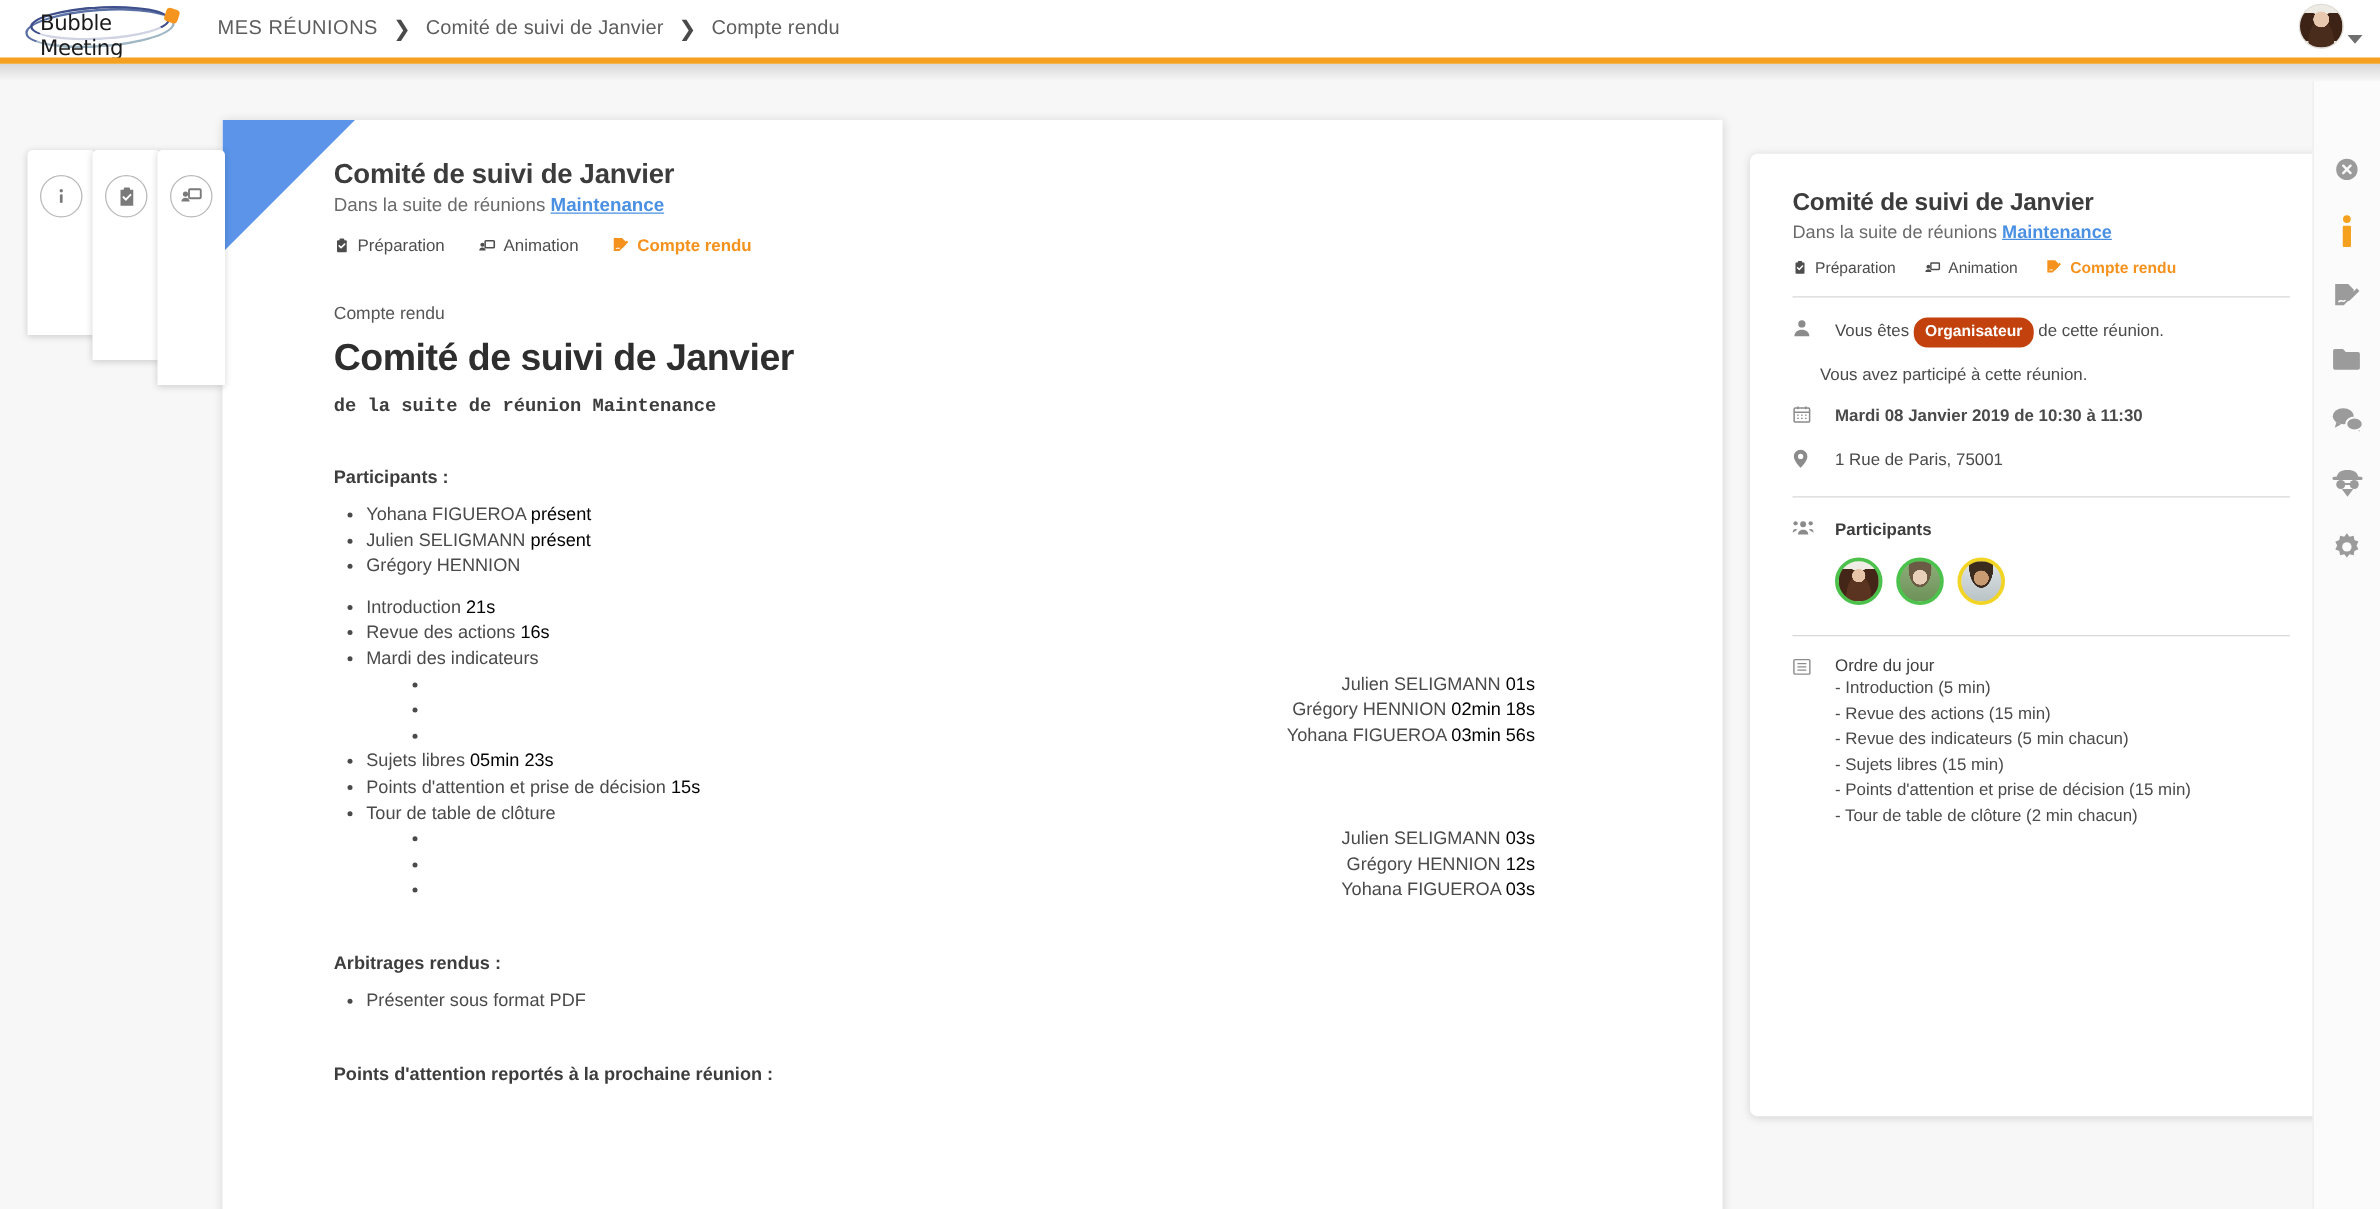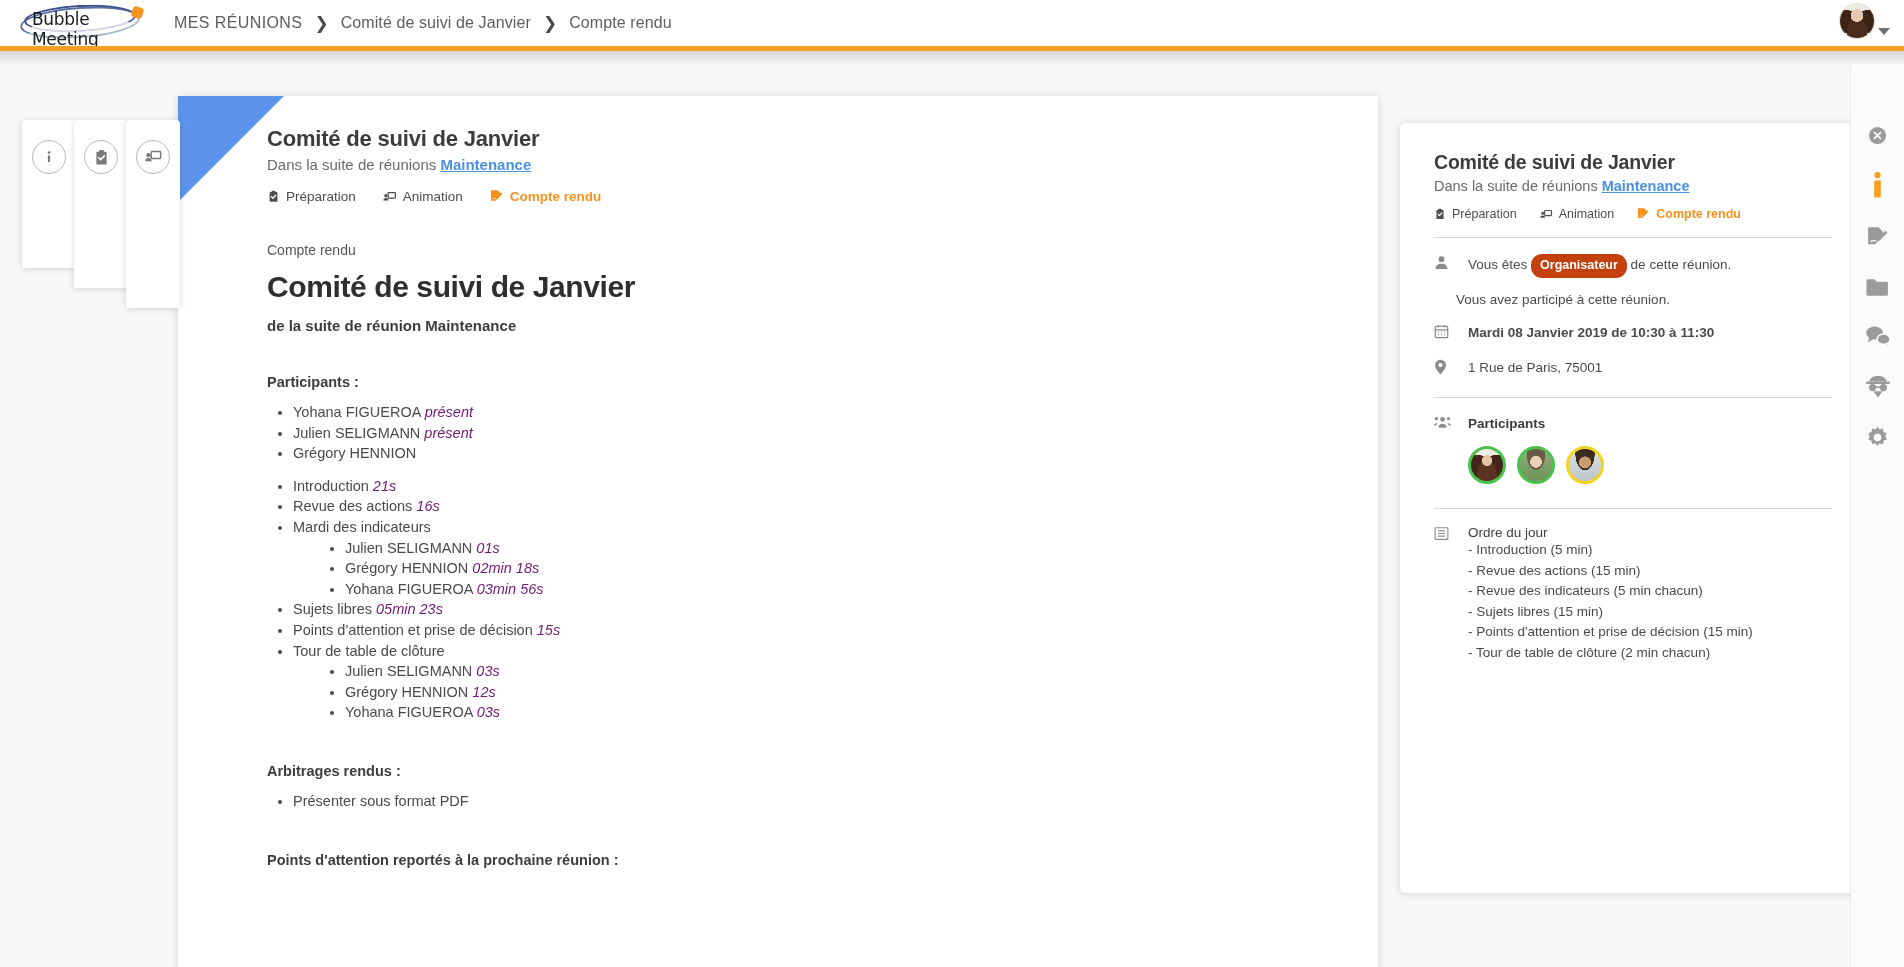--- a/index.html
+++ b/index.html
@@ -157,31 +157,31 @@
   .tabitem.active { color: #f5921e; font-weight: bold; }
   .tabitem svg { display: block; flex: 0 0 auto; }
 
   
   .doc-body { padding: 38px 0 0 89px; width: 1050px; }
   .kicker { font-size: 14px; color: #555; }
   .doc-title {
     margin: 12px 0 0; font-size: 30px; font-weight: bold; color: #2e2e2e;
     letter-spacing: -.4px;
   }
-  .doc-sub { margin-top: 13px; font-size: 15px; font-weight: bold; color: #3d3d3d; }
+  .doc-sub { margin-top: 13px; font-size: 15px; font-weight: bold; color: #3d3d3d; font-family: Liberation Mono, monospace; }
 
   .sec-h {
     margin-top: 40px; font-size: 14.5px; font-weight: bold; color: #3d3d3d;
   }
   ul.lvl1 { margin: 12px 0 0; padding-left: 26px; list-style: disc; }
   ul.lvl1 > li { font-size: 14.5px; color: #4a4a4a; line-height: 20.6px; }
-  ul.lvl2 { margin: 0; padding-left: 52px; list-style: disc; }
+  ul.lvl2 { margin: 0; padding-left: 52px; list-style: disc; text-align: right; }
   ul.lvl2 > li { font-size: 14.5px; color: #4a4a4a; line-height: 20.6px; }
   li::marker { color: #4a4a4a; }
-  .meta { font-style: italic; color: #701a75; }
+  .meta { color: #000000; }
 
   
   .info-panel {
     position: absolute; left: 1400px; top: 123px;
     width: 466px; height: 770px;
     background: #fff; border-radius: 6px;
     box-shadow: 0 1px 8px rgba(0,0,0,.15);
     padding: 28px 34px 0 34px;
   }
   .info-panel h2 {

